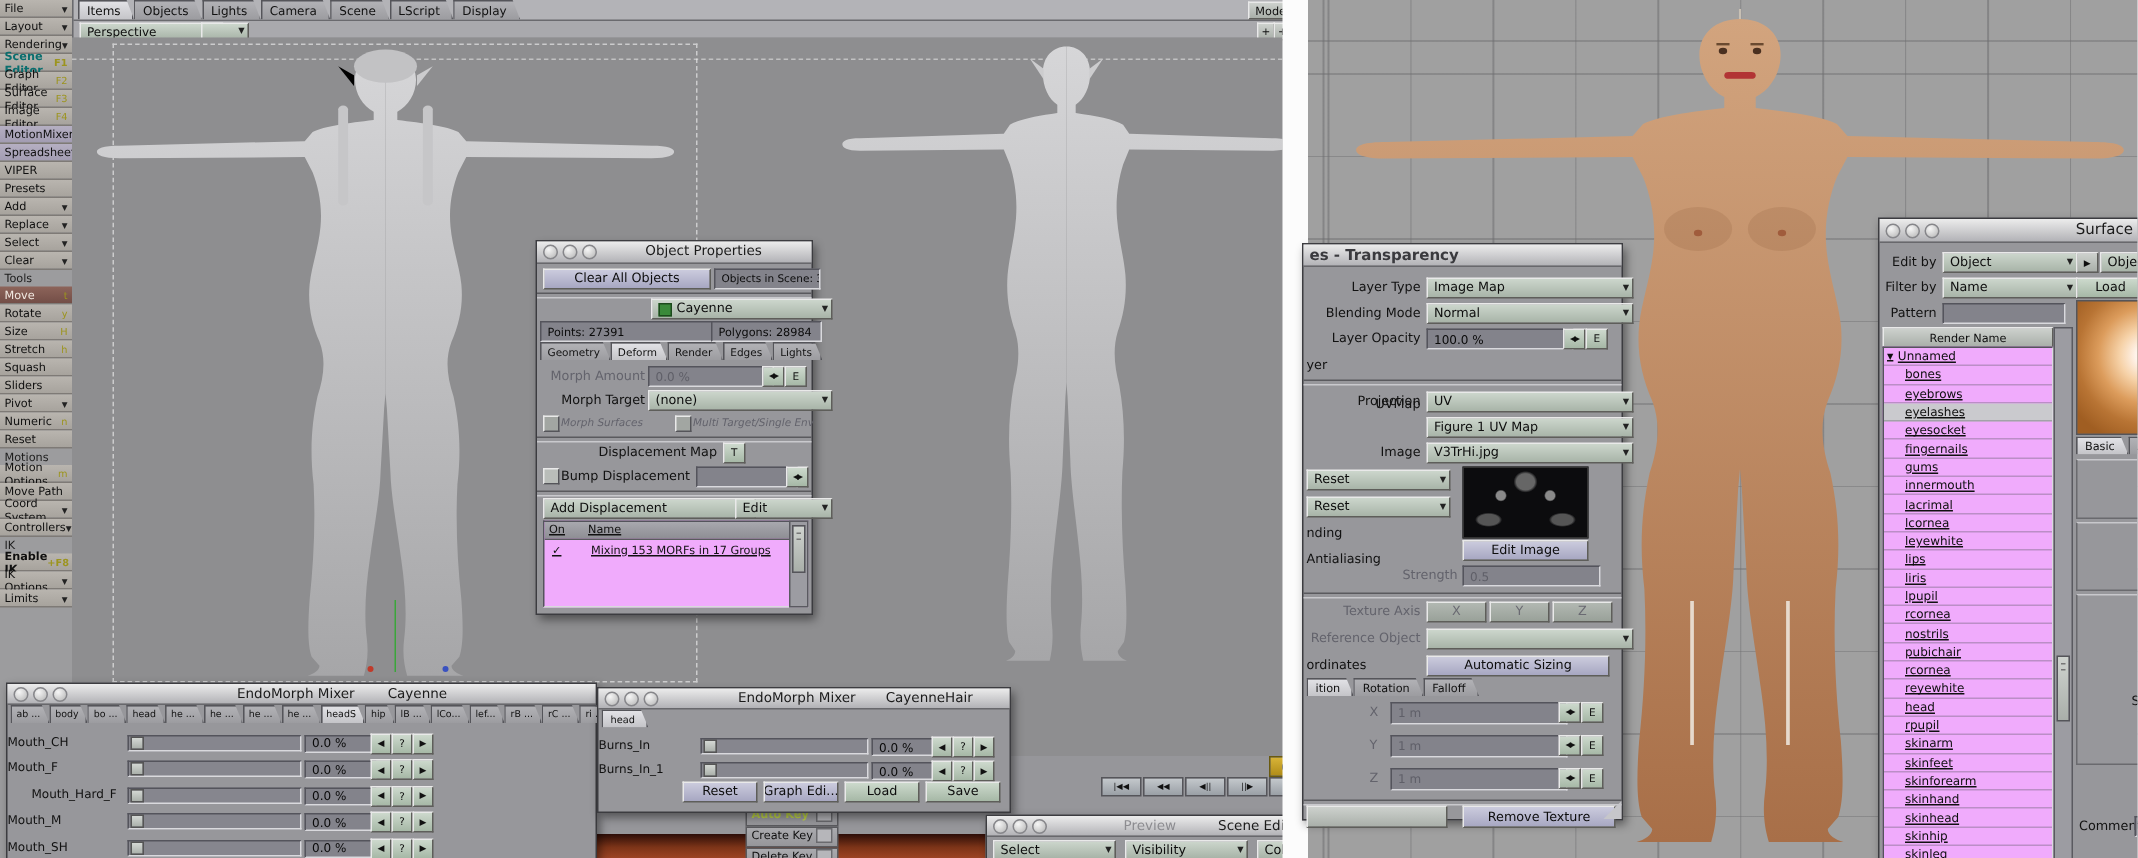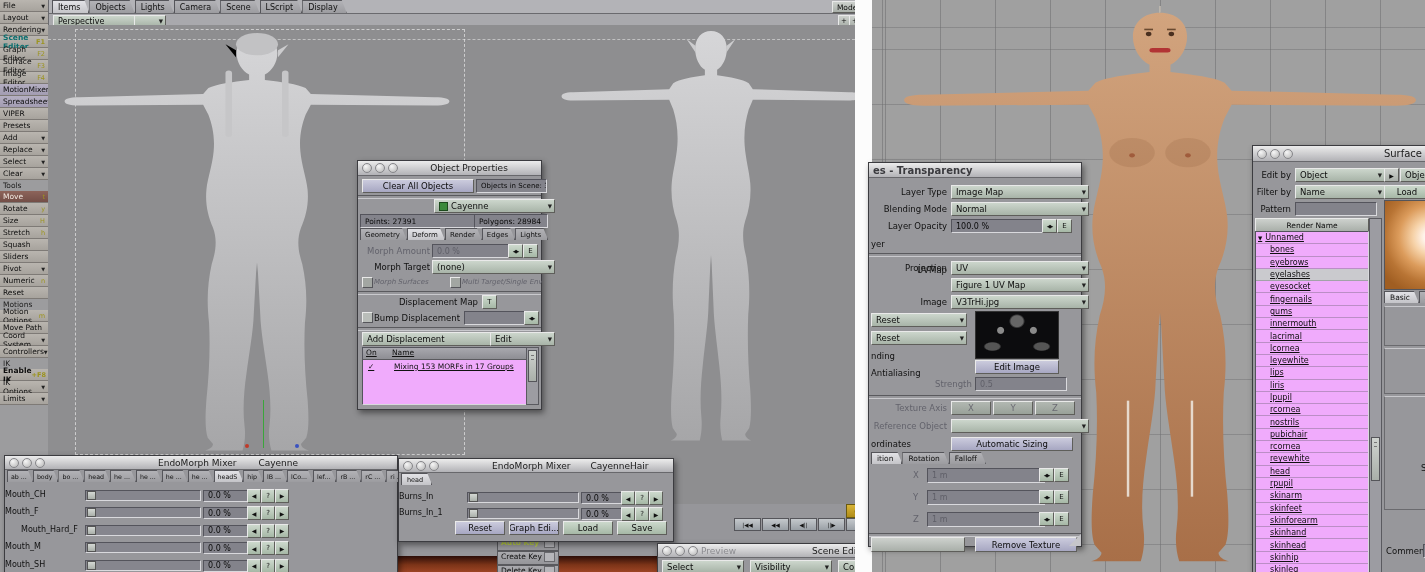--- a/index.html
+++ b/index.html
@@ -575,21 +575,21 @@
           <div class="btn green" style="position:relative;width:48px;height:12px">Load</div>
           <div class="btn green" style="position:relative;width:48px;height:12px">Save</div>
         </div>
     </div>
 
     <div class="panel" style="left:657px;top:543px;width:215px;height:29px">
       <div class="titlebar" style="height:13px">
         <span class="circ"></span>
         <span class="circ"></span>
         <span class="circ"></span>
-        <span style="color:#8c8c90">Preview</span>
+        <span style="margin-left:48px;color:#8c8c90">Preview</span>
         <span style="margin-left:auto">Scene Editor</span>
       </div>
       <div class="abs" style="left:4px;top:16px;display:flex;gap:6px">
 
       <div class="dd" style="position:relative;width:64px;height:11px">
             <span>Select</span>
           </div>
           <div class="dd" style="position:relative;width:64px;height:11px">
             <span>Visibility</span>
           </div>

